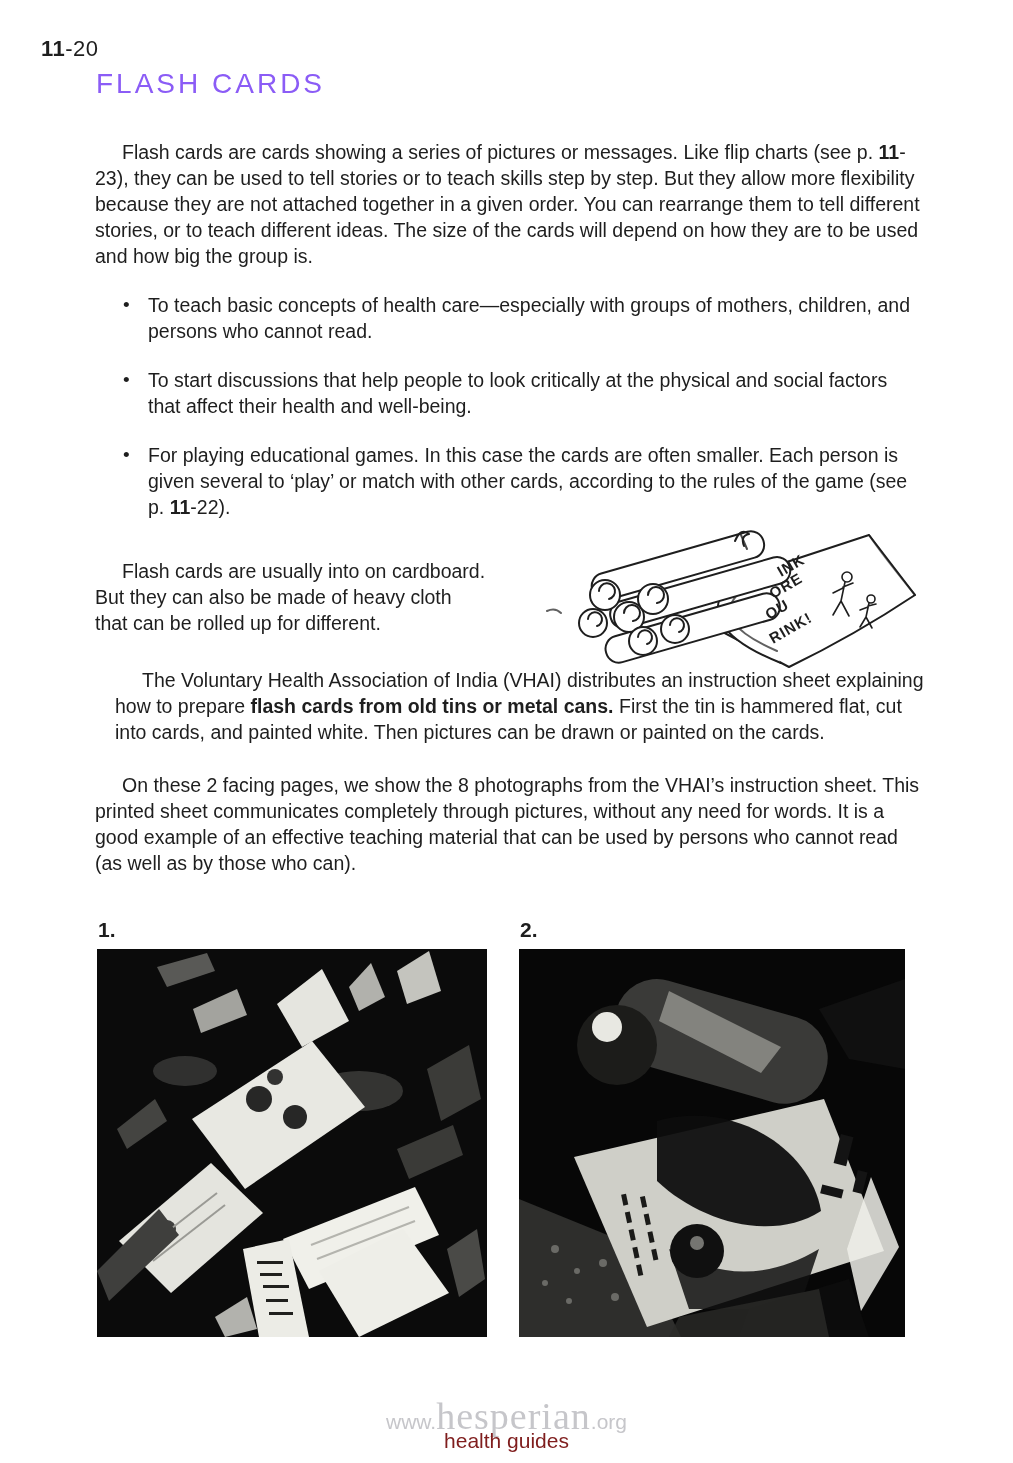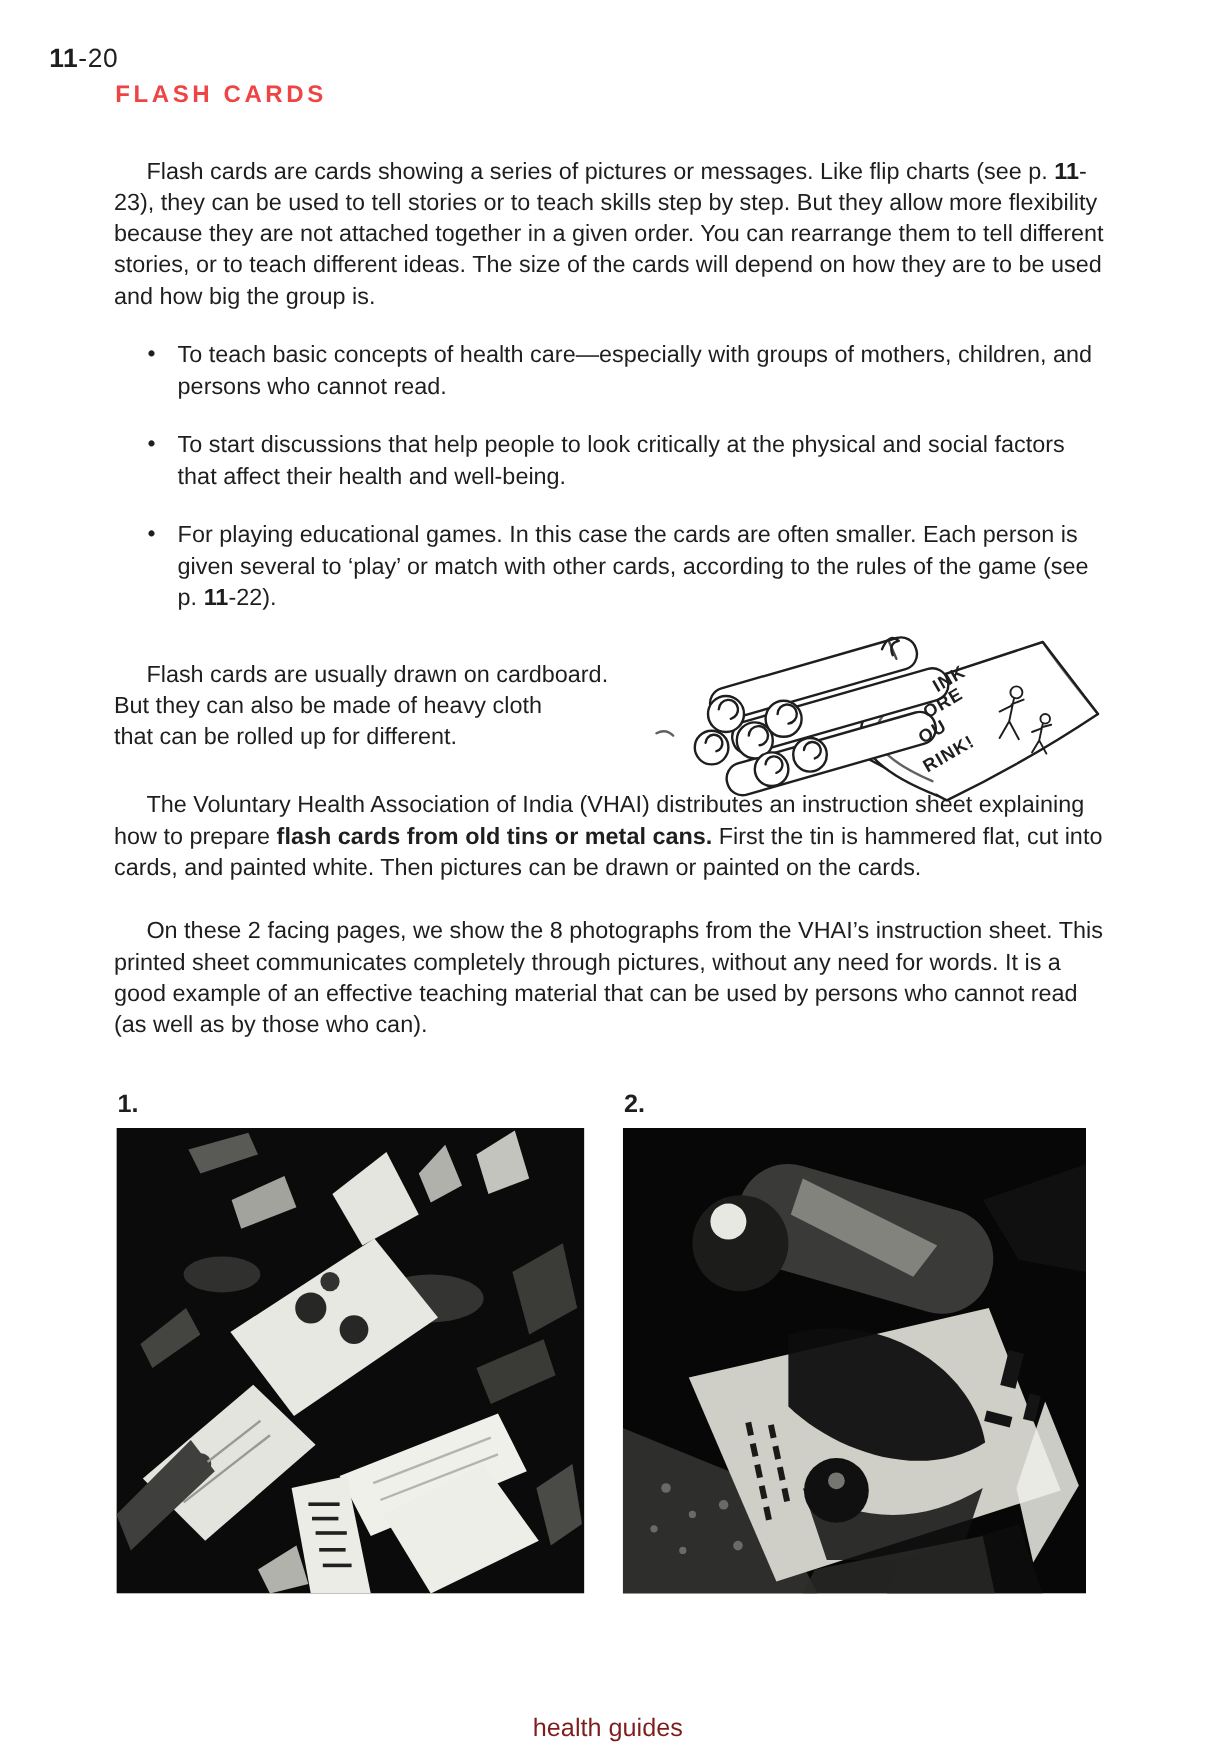--- a/index.html
+++ b/index.html
@@ -14,41 +14,41 @@
   .page-number {
     position:absolute; left:41px; top:36px;
     font-size:22px; letter-spacing:.5px;
   }
   .page-number .pn-bold { font-weight:700; }
   .content {
     position:absolute; left:95px; top:0; width:830px;
   }
   .doc-title {
     margin:68px 0 0 1px;
-    font-size:20px; font-weight:700; letter-spacing:3px;
-    color:#ef4444;
+    font-size:28px; font-weight:400; letter-spacing:3px;
+    color:#8b5cf6;
   }
   .para {
     font-size:19.5px; line-height:26px; margin:0;
   }
   .indent { text-indent:27px; }
   .p-intro { margin-top:39px; }
   .p-lead  { margin-top:41px; }
   .uses-list { list-style:none; margin:20px 0 0 0; padding:0; }
   .uses-list li {
     position:relative; padding-left:53px; margin-top:23px;
     font-size:19.5px; line-height:26px;
   }
   .bullet {
     position:absolute; left:28px; top:0px; font-size:19px;
   }
   .p-cardboard { margin-top:38px; width:490px; }
   .p-cardboard .line { display:block; }
   .p-cardboard .line-first { text-indent:27px; }
-  .p-vhai  { margin-top:31px; }
+  .p-vhai  { margin-top:31px;margin-left:20px; }
   .p-facing{ margin-top:27px; }
   .bold-inline { font-weight:700; }
 
   .illustration {
     position:absolute; left:545px; top:515px;
     width:378px; height:165px;
   }
 
   .photos { position:relative; margin-top:42px; height:420px; }
   .photo-fig { position:absolute; top:0; margin:0; }
@@ -96,21 +96,21 @@
       <span class="bullet">•</span>
       <span>To start discussions that help people to look critically at the physical and social factors that affect their health and well-being.</span>
     </li>
     <li>
       <span class="bullet">•</span>
       <span>For playing educational games. In this case the cards are often smaller. Each person is given several to ‘play’ or match with other cards, according to the rules of the game (see p. </span><span class="bold-inline">11</span><span>-22).</span>
     </li>
   </ul>
 
   <p class="para p-cardboard">
-    <span class="line line-first">Flash cards are usually drawn on cardboard.</span>
+    <span class="line line-first">Flash cards are usually into on cardboard.</span>
     <span class="line">But they can also be made of heavy cloth</span>
     <span class="line">that can be rolled up for different.</span>
   </p>
 
   <p class="para indent p-vhai"><span>The Voluntary Health Association of India (VHAI) distributes an instruction sheet explaining how to prepare </span><span class="bold-inline">flash cards from old tins or metal cans.</span><span> First the tin is hammered flat, cut into cards, and painted white. Then pictures can be drawn or painted on the cards.</span></p>
 
   <p class="para indent p-facing">On these 2 facing pages, we show the 8 photographs from the VHAI’s instruction sheet. This printed sheet communicates completely through pictures, without any need for words. It is a good example of an effective teaching material that can be used by persons who cannot read (as well as by those who can).</p>
 
   <div class="photos">
 
@@ -248,14 +248,15 @@
     </g>
   </g>
 
   <text class="card-word" transform="translate(236,62) rotate(-30)">INK</text>
   <text class="card-word" transform="translate(228,84) rotate(-30)">ORE</text>
   <text class="card-word" transform="translate(224,105) rotate(-30)">OU</text>
   <text class="card-word" transform="translate(228,129) rotate(-30)">RINK!</text>
 </svg>
 
 <div class="footer">
+  <div class="f-line1"><span class="f-www">www.</span><span class="f-brand">hesperian</span><span class="f-org">.org</span></div>
   <div class="f-line2">health guides</div>
 </div>
 
 </body></html>

